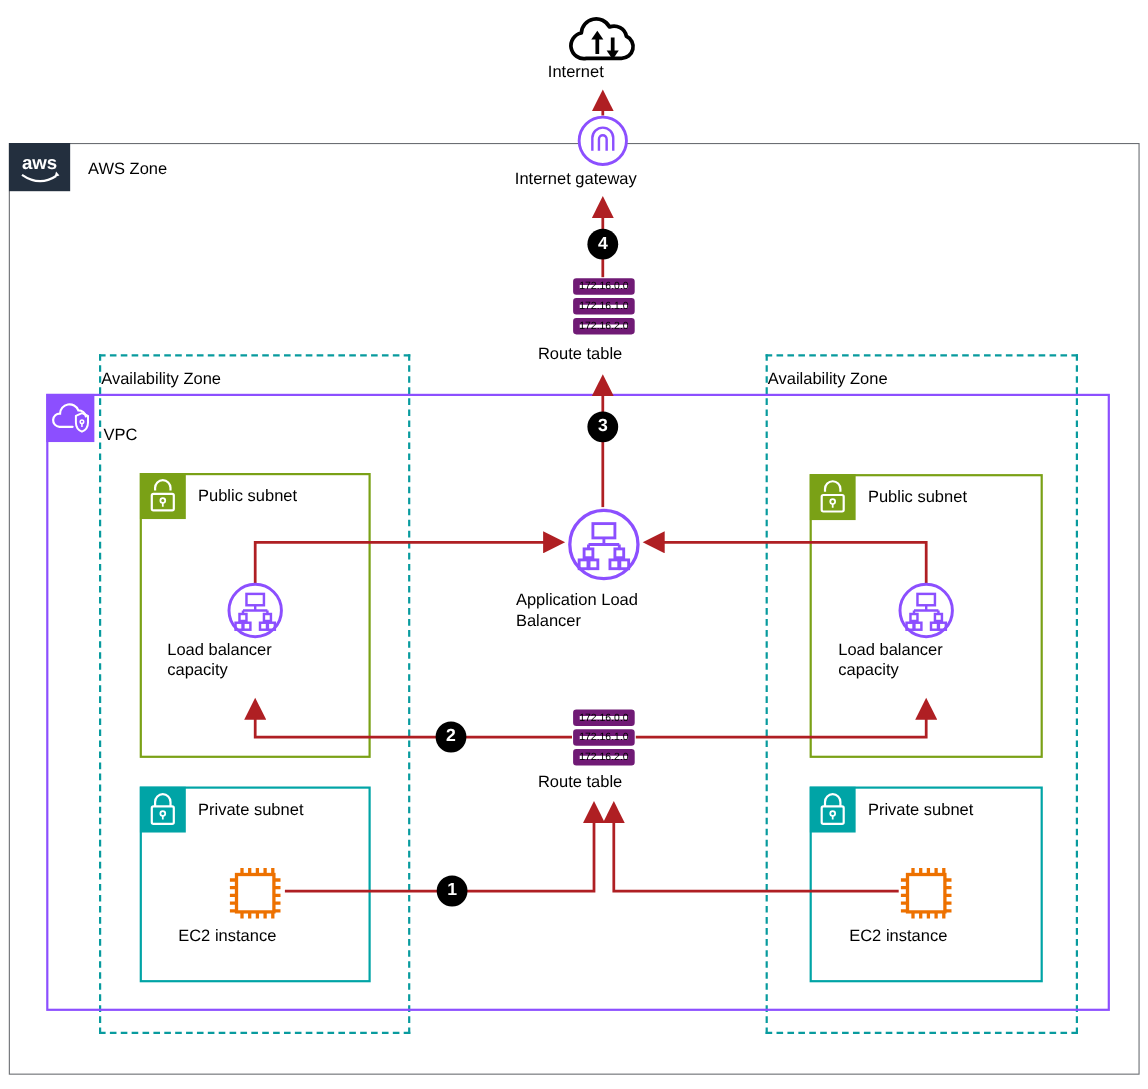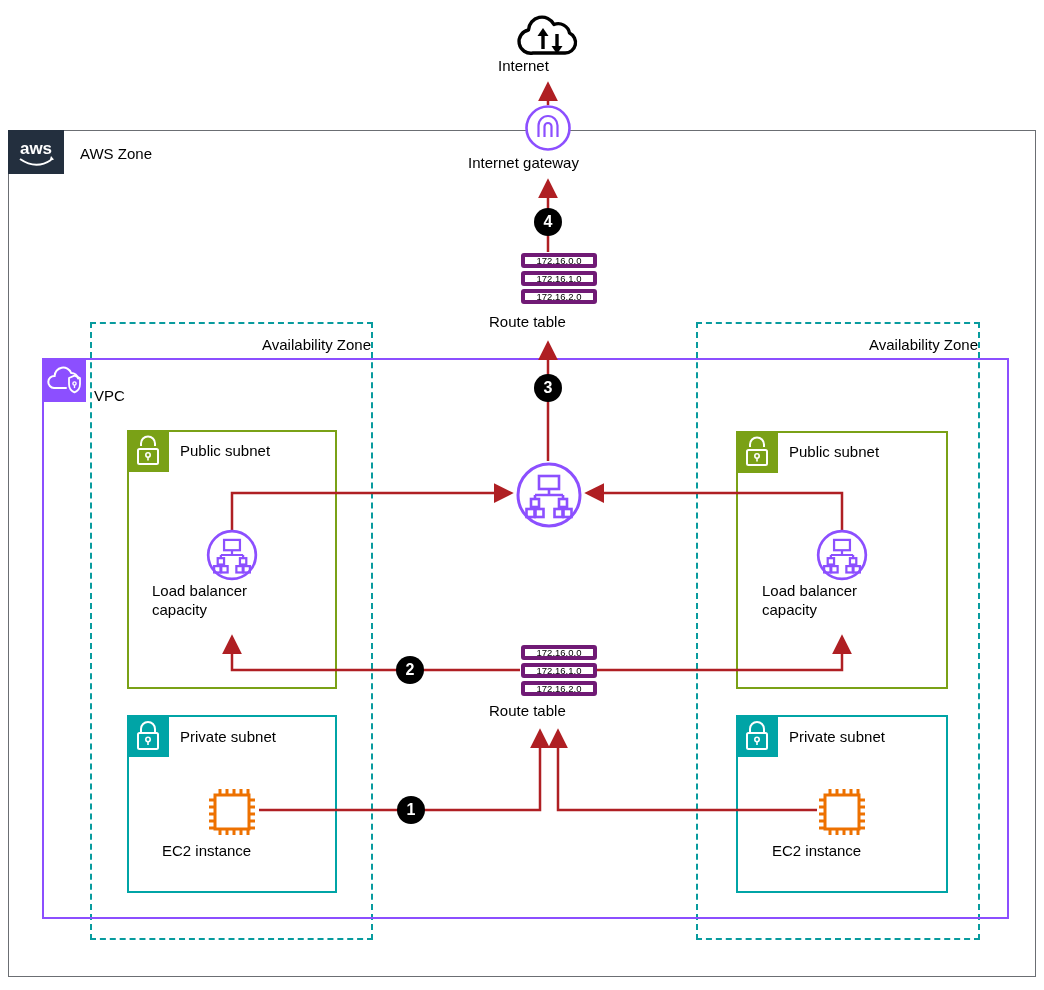--- a/index.html
+++ b/index.html
@@ -11,26 +11,26 @@
   .az-box{border:2px dashed #089B9E;z-index:1;}
   .pub-box{border:2px solid #7AA116;z-index:3;}
   .priv-box{border:2px solid #00A4A6;z-index:3;}
   .hdr-sq{position:absolute;width:42px;height:42px;z-index:4;}
   .lbl{position:absolute;font-size:15px;line-height:19px;white-space:pre;z-index:6;}
   .lbl.center{white-space:normal;}
   .badge{position:absolute;width:28px;height:28px;border-radius:50%;background:#000;
          color:#fff;font-size:16px;font-weight:bold;display:flex;align-items:center;
          justify-content:center;z-index:8;}
   .rt{position:absolute;z-index:6;width:56px;}
-  .rt-row{box-sizing:border-box;width:76px;height:15px;border:4px solid #701a75;
+  .rt-row{box-sizing:border-box;width:56px;height:15px;border:6px solid #701a75;
           border-radius:3px;background:#fff;margin-bottom:3px;font-size:9.5px;
           display:flex;align-items:center;justify-content:center;letter-spacing:0;}
   svg.icon{position:absolute;z-index:7;}
   svg.conn{position:absolute;left:0;top:0;z-index:5;pointer-events:none;}
-  .az-lbl{position:absolute;left:0;right:0;top:12px;text-align:right;font-size:15px;}
+  .az-lbl{position:absolute;left:0;right:0;top:12px;text-align:left;font-size:15px;}
 </style>
 </head>
 <body>
 
 <div class="canvas">
 
   <div class="box aws-box" style="left:8px;top:130px;width:1028px;height:847px;"></div>
 
   <div class="box az-box" style="left:90px;top:322px;width:283px;height:618px;">
     <div class="az-lbl">Availability Zone</div>
@@ -145,20 +145,21 @@
       <rect x="24" y="15" width="20" height="13"></rect>
       <path d="M34,28 V34 M20,34 H48 M20,34 V38 M48,34 V38"></path>
       <rect x="16" y="38" width="8" height="8"></rect>
       <rect x="11.5" y="48" width="8" height="8"></rect>
       <rect x="20.5" y="48" width="8" height="8"></rect>
       <rect x="44" y="38" width="8" height="8"></rect>
       <rect x="39.5" y="48" width="8" height="8"></rect>
       <rect x="48.5" y="48" width="8" height="8"></rect>
     </g>
   </svg>
+  <div class="lbl center" style="left:469px;top:536px;width:160px;"><span>Application Load</span><br><span>Balancer</span></div>
 
   <svg class="icon" style="left:205px;top:528px;" width="54" height="54" viewBox="0 0 68 68">
     <circle cx="34" cy="34" r="30" fill="#fff" stroke="#8C4FFF" stroke-width="3.4"></circle>
     <g stroke="#8C4FFF" stroke-width="2.8" fill="none">
       <rect x="24" y="15" width="20" height="13"></rect>
       <path d="M34,28 V34 M20,34 H48 M20,34 V38 M48,34 V38"></path>
       <rect x="16" y="38" width="8" height="8"></rect>
       <rect x="11.5" y="48" width="8" height="8"></rect>
       <rect x="20.5" y="48" width="8" height="8"></rect>
       <rect x="44" y="38" width="8" height="8"></rect>

